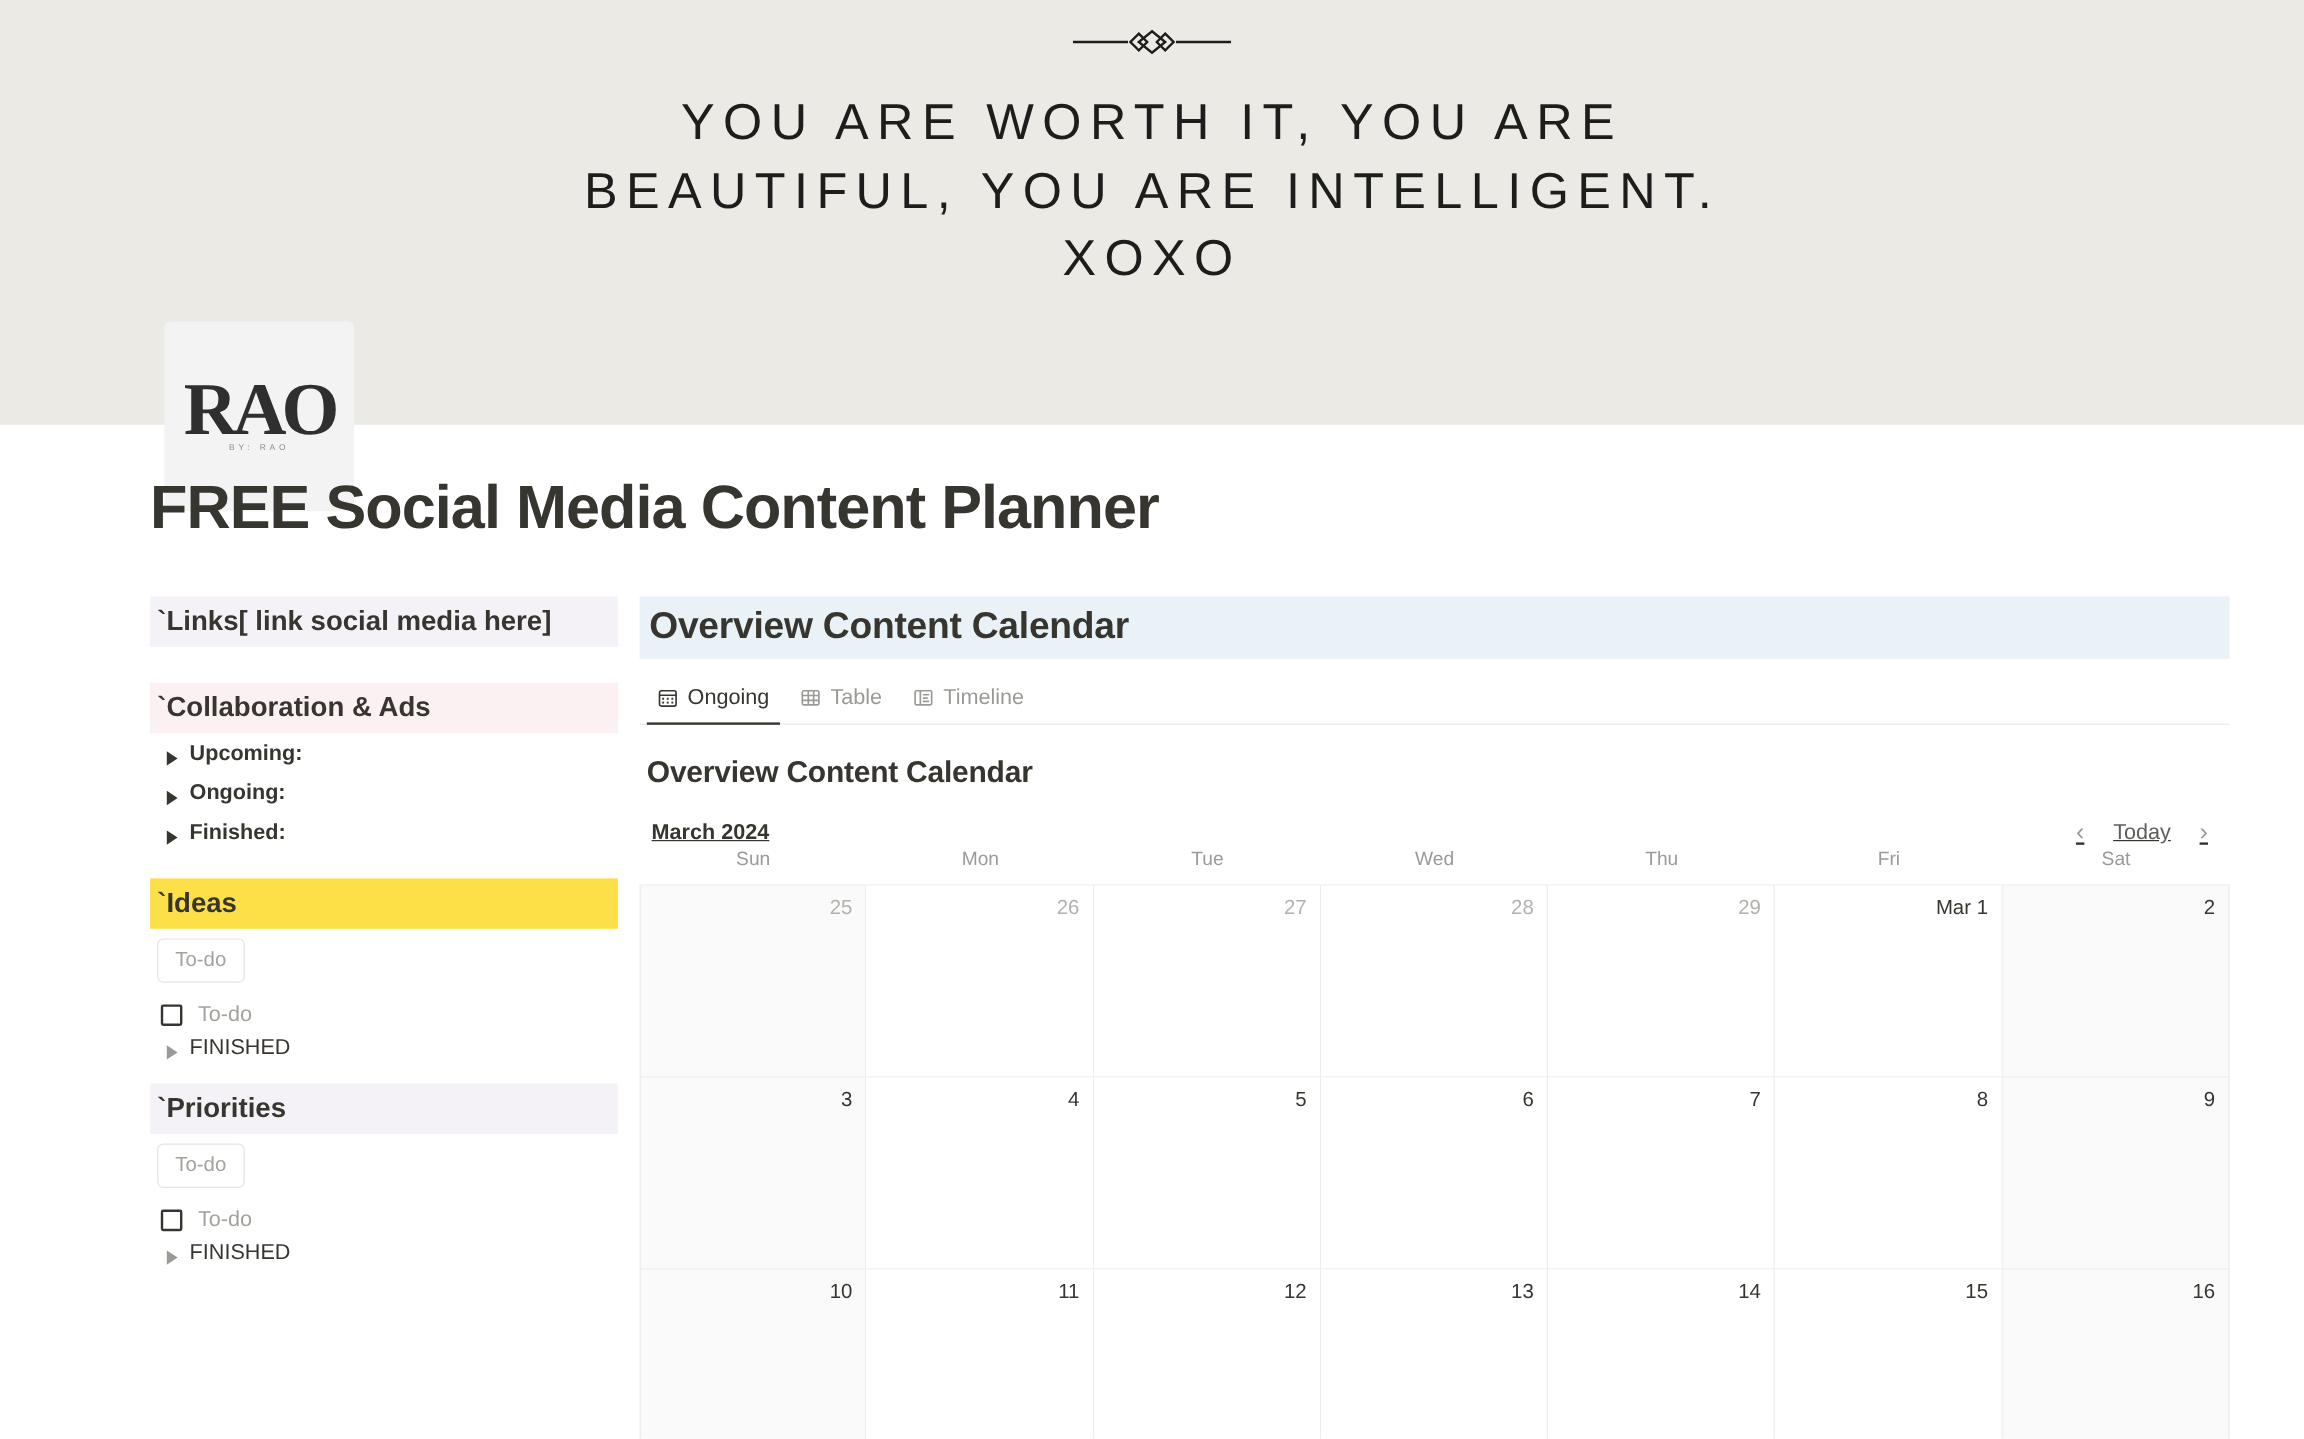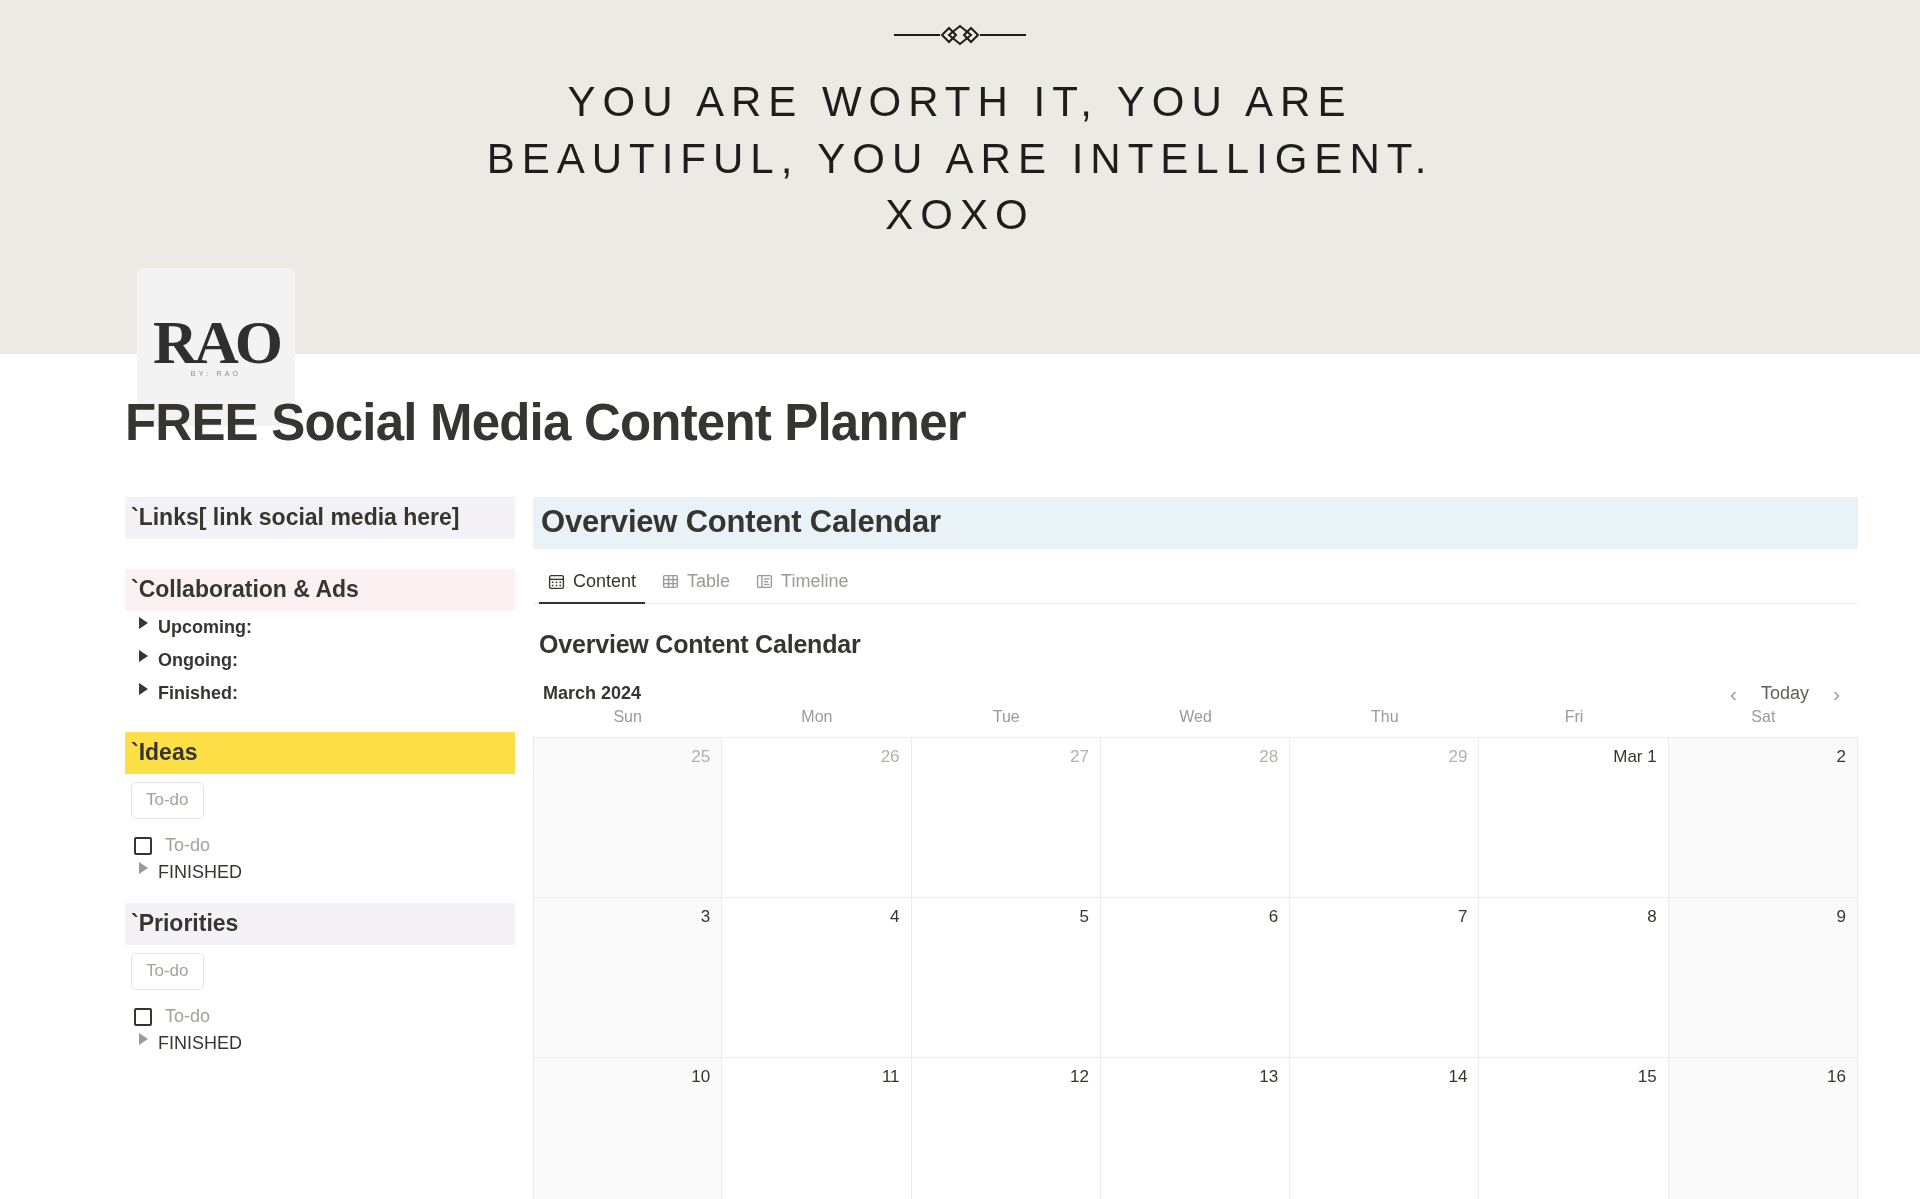--- a/index.html
+++ b/index.html
@@ -113,21 +113,21 @@
   .bg-lavender { background: #f4f1f7; }
   .bg-pinkpale { background: #fbf0f2; }
   .bg-pink     { background: #fde047; }
 
   .spacer-22 { height: 22px; }
   .spacer-30 { height: 30px; }
   .spacer-14 { height: 14px; }
 
   .toggle-row {
     display: flex;
-    align-items: flex-start;
+    align-items: flex-end;
     gap: 10px;
     padding: 6px 6px 6px 10px;
     font-size: 18px;
     font-weight: 700;
     color: #37352f;
   }
   .toggle-row.plain { font-weight: 400; color: #37352f; }
   .tri {
     width: 0; height: 0;
     border-left: 9px solid #37352f;
@@ -210,20 +210,21 @@
     margin: 26px 0 0 6px;
     letter-spacing: -0.2px;
   }
 
   .cal-nav {
     display: flex;
     align-items: center;
     justify-content: space-between;
     margin: 22px 0 0 0;
     padding: 0 14px 0 10px;
+    text-decoration: underline;
   }
   .cal-month {
     font-size: 18px;
     font-weight: 700;
     color: #37352f;
   }
   .cal-controls {
     display: flex;
     align-items: center;
     gap: 18px;
@@ -367,21 +368,21 @@
               <rect x="1.5" y="2.5" width="13" height="12" rx="1.5" fill="none" stroke="#37352f" stroke-width="1.3"></rect>
               <line x1="1.5" y1="6" x2="14.5" y2="6" stroke="#37352f" stroke-width="1.3"></line>
               <rect x="3.6" y="8" width="1.5" height="1.5" fill="#37352f"></rect>
               <rect x="7.2" y="8" width="1.5" height="1.5" fill="#37352f"></rect>
               <rect x="10.8" y="8" width="1.5" height="1.5" fill="#37352f"></rect>
               <rect x="3.6" y="11" width="1.5" height="1.5" fill="#37352f"></rect>
               <rect x="7.2" y="11" width="1.5" height="1.5" fill="#37352f"></rect>
               <rect x="10.8" y="11" width="1.5" height="1.5" fill="#37352f"></rect>
             </svg>
           </span>
-          <span>Content</span>
+          <span>Ongoing</span>
         </div>
 
         <div class="tab">
           <span>
             <svg width="17" height="17" viewBox="0 0 16 16" aria-hidden="true">
               <rect x="1.5" y="2.5" width="13" height="11" rx="1.2" fill="none" stroke="#9b9a97" stroke-width="1.3"></rect>
               <line x1="1.5" y1="6.2" x2="14.5" y2="6.2" stroke="#9b9a97" stroke-width="1.3"></line>
               <line x1="1.5" y1="10" x2="14.5" y2="10" stroke="#9b9a97" stroke-width="1.3"></line>
               <line x1="6.2" y1="2.5" x2="6.2" y2="13.5" stroke="#9b9a97" stroke-width="1.3"></line>
               <line x1="10.4" y1="2.5" x2="10.4" y2="13.5" stroke="#9b9a97" stroke-width="1.3"></line>

